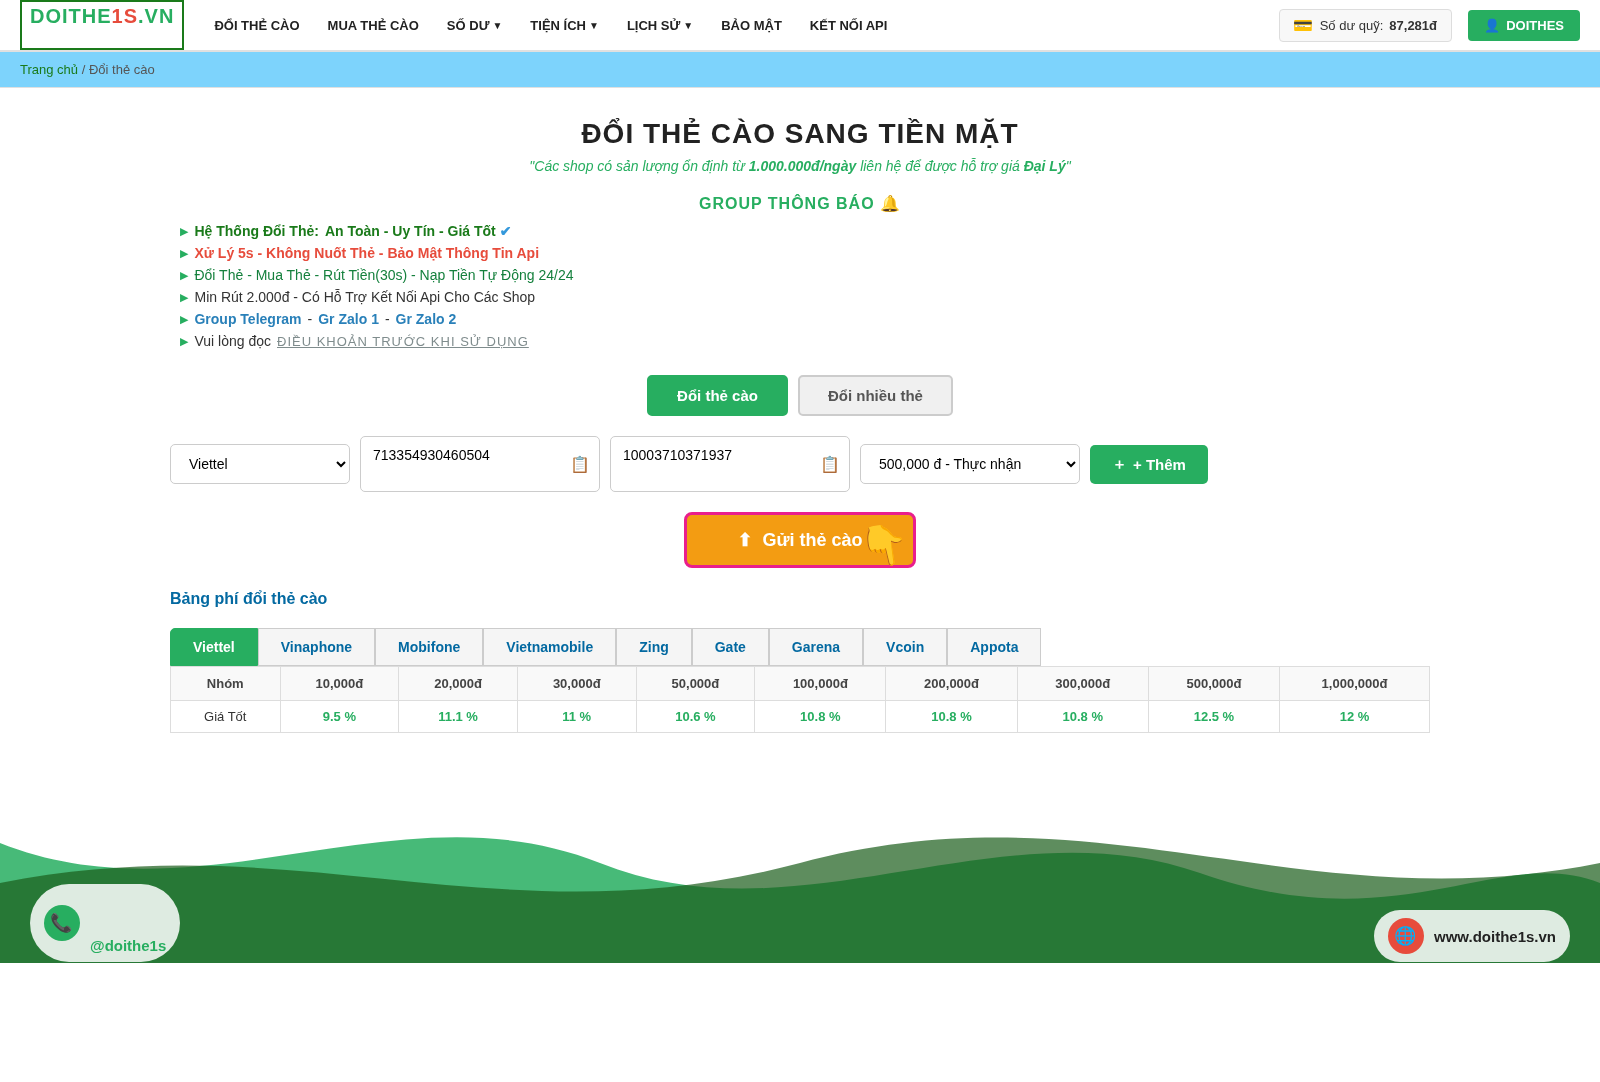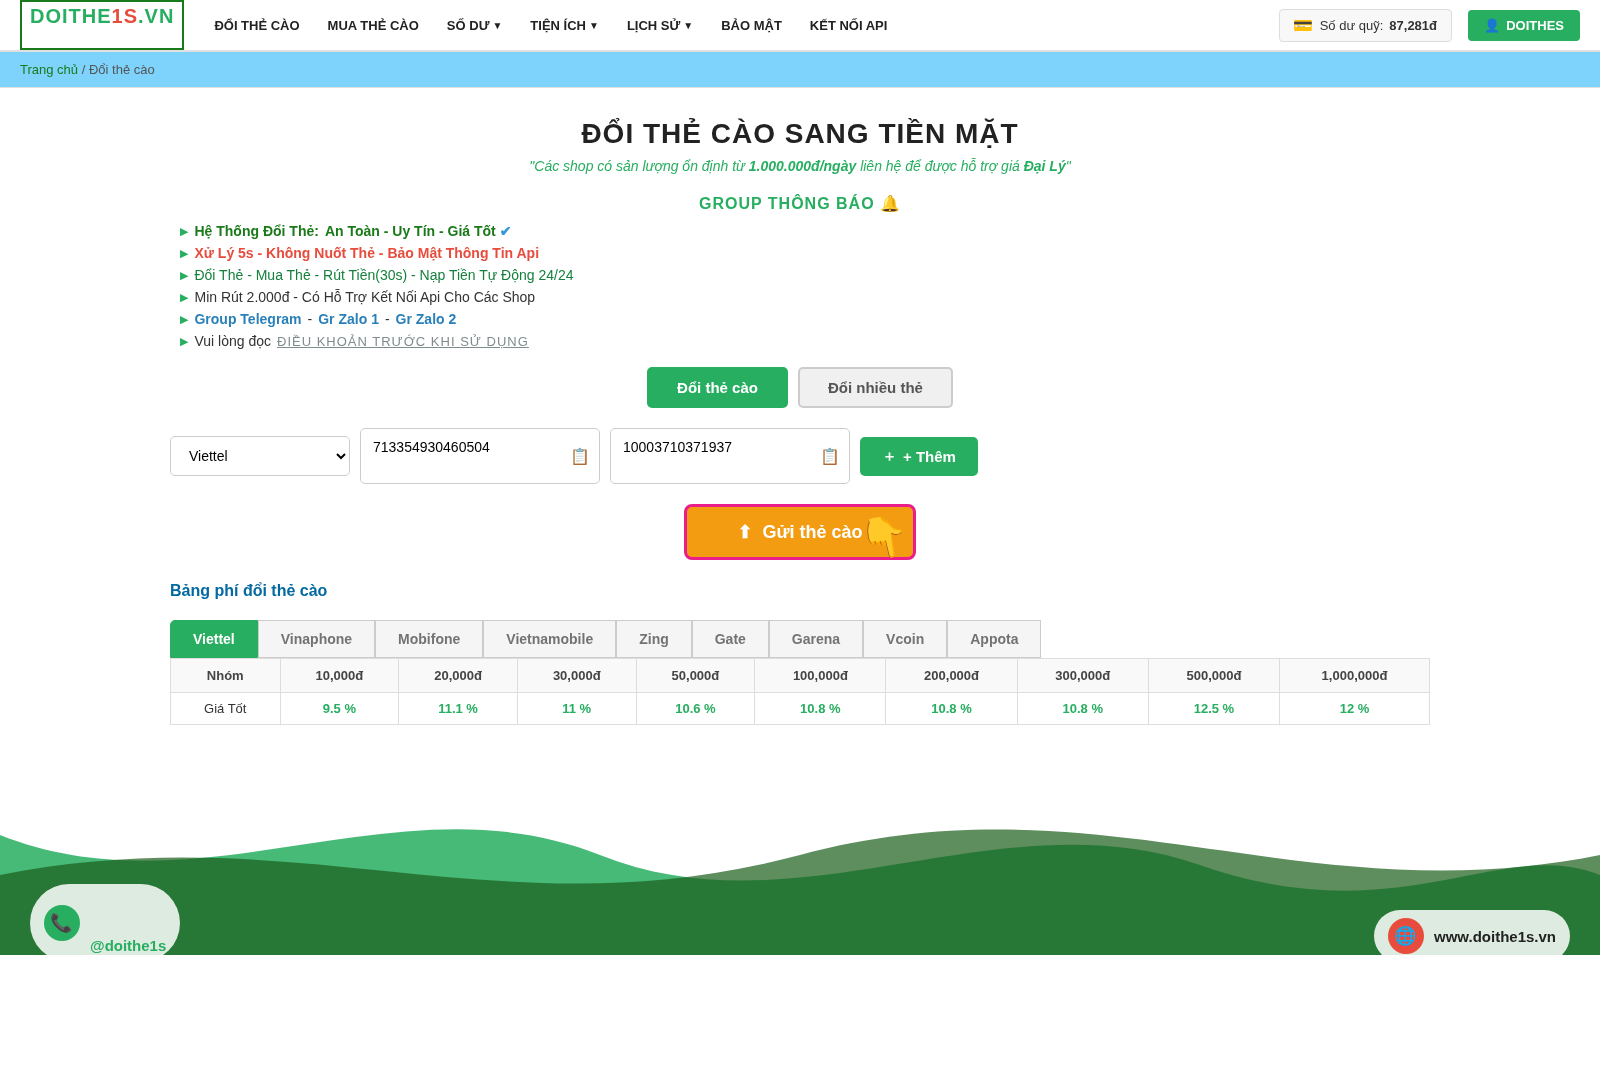--- a/index.html
+++ b/index.html
@@ -116,21 +116,21 @@
       color: #27ae60;
       font-weight: 700;
       font-size: 16px;
       text-decoration: none;
       letter-spacing: 1px;
     }
 
     
     .info-list {
       list-style: none;
-      margin-bottom: 18px;
+      margin-bottom: 26px;
       padding-left: 10px;
     }
     .info-list li {
       margin-bottom: 6px;
       font-size: 14px;
       display: flex;
       align-items: center;
       gap: 6px;
     }
     .info-list li::before {
@@ -272,21 +272,21 @@
       gap: 0;
       margin-bottom: 0;
     }
     .table-tab {
       padding: 10px 22px;
       font-size: 14px;
       font-weight: 600;
       cursor: pointer;
       border: 1px solid #ccc;
       background: #f5f5f5;
-      color: #737373;
+      color: #0369a1;
     }
     .table-tab.active-tab {
       background: #27ae60;
       color: #fff;
       border-color: #27ae60;
     }
     .table-tab:first-child { border-radius: 5px 0 0 0; }
     .fee-table {
       width: 100%;
       border-collapse: collapse;
@@ -459,20 +459,28 @@
       <option>Vietnamobile</option>
     </select>
     <div class="input-with-icon">
       <input class="form-input" type="text" value="713354930460504" style="">
       <span class="input-icon">📋</span>
     </div>
     <div class="input-with-icon">
       <input class="form-input" type="text" value="10003710371937" style="">
       <span class="input-icon">📋</span>
     </div>
+    <select class="denomination-select">
+      <option>500,000 đ - Thực nhận</option>
+      <option>10,000 đ - Thực nhận</option>
+      <option>20,000 đ - Thực nhận</option>
+      <option>50,000 đ - Thực nhận</option>
+      <option>100,000 đ - Thực nhận</option>
+      <option>200,000 đ - Thực nhận</option>
+    </select>
     <button class="btn-them">
       <span>＋</span>
       <span>+ Thêm</span>
     </button>
   </div>
 
   <div class="submit-section">
     <button class="btn-submit">
       <span>⬆</span>
       <span>Gửi thẻ cào</span>

